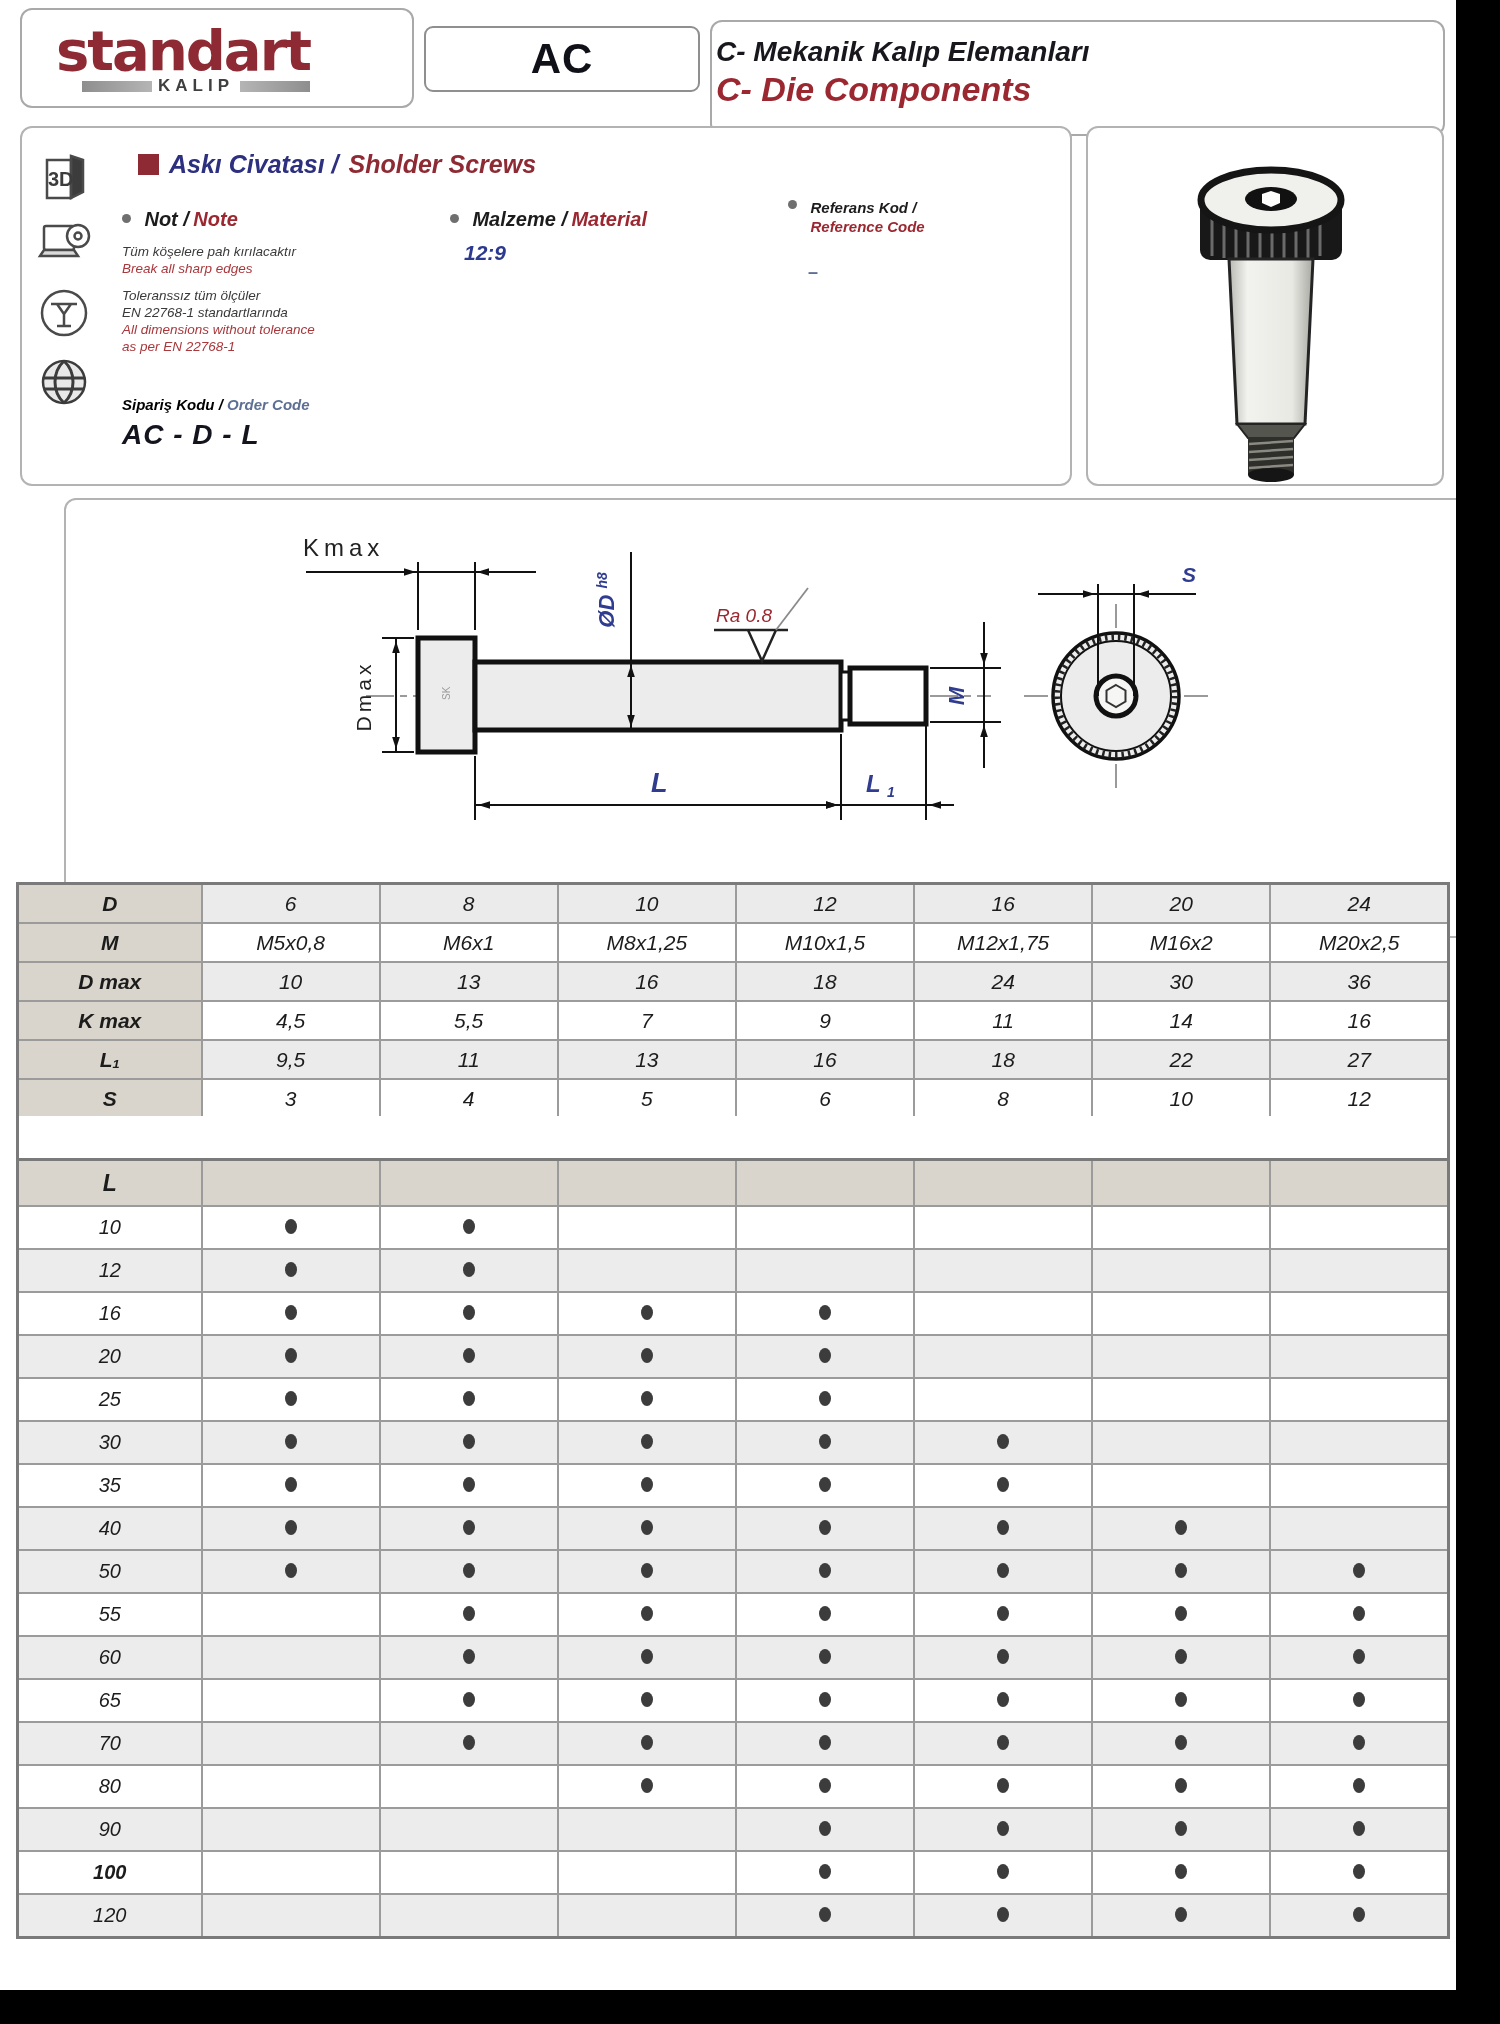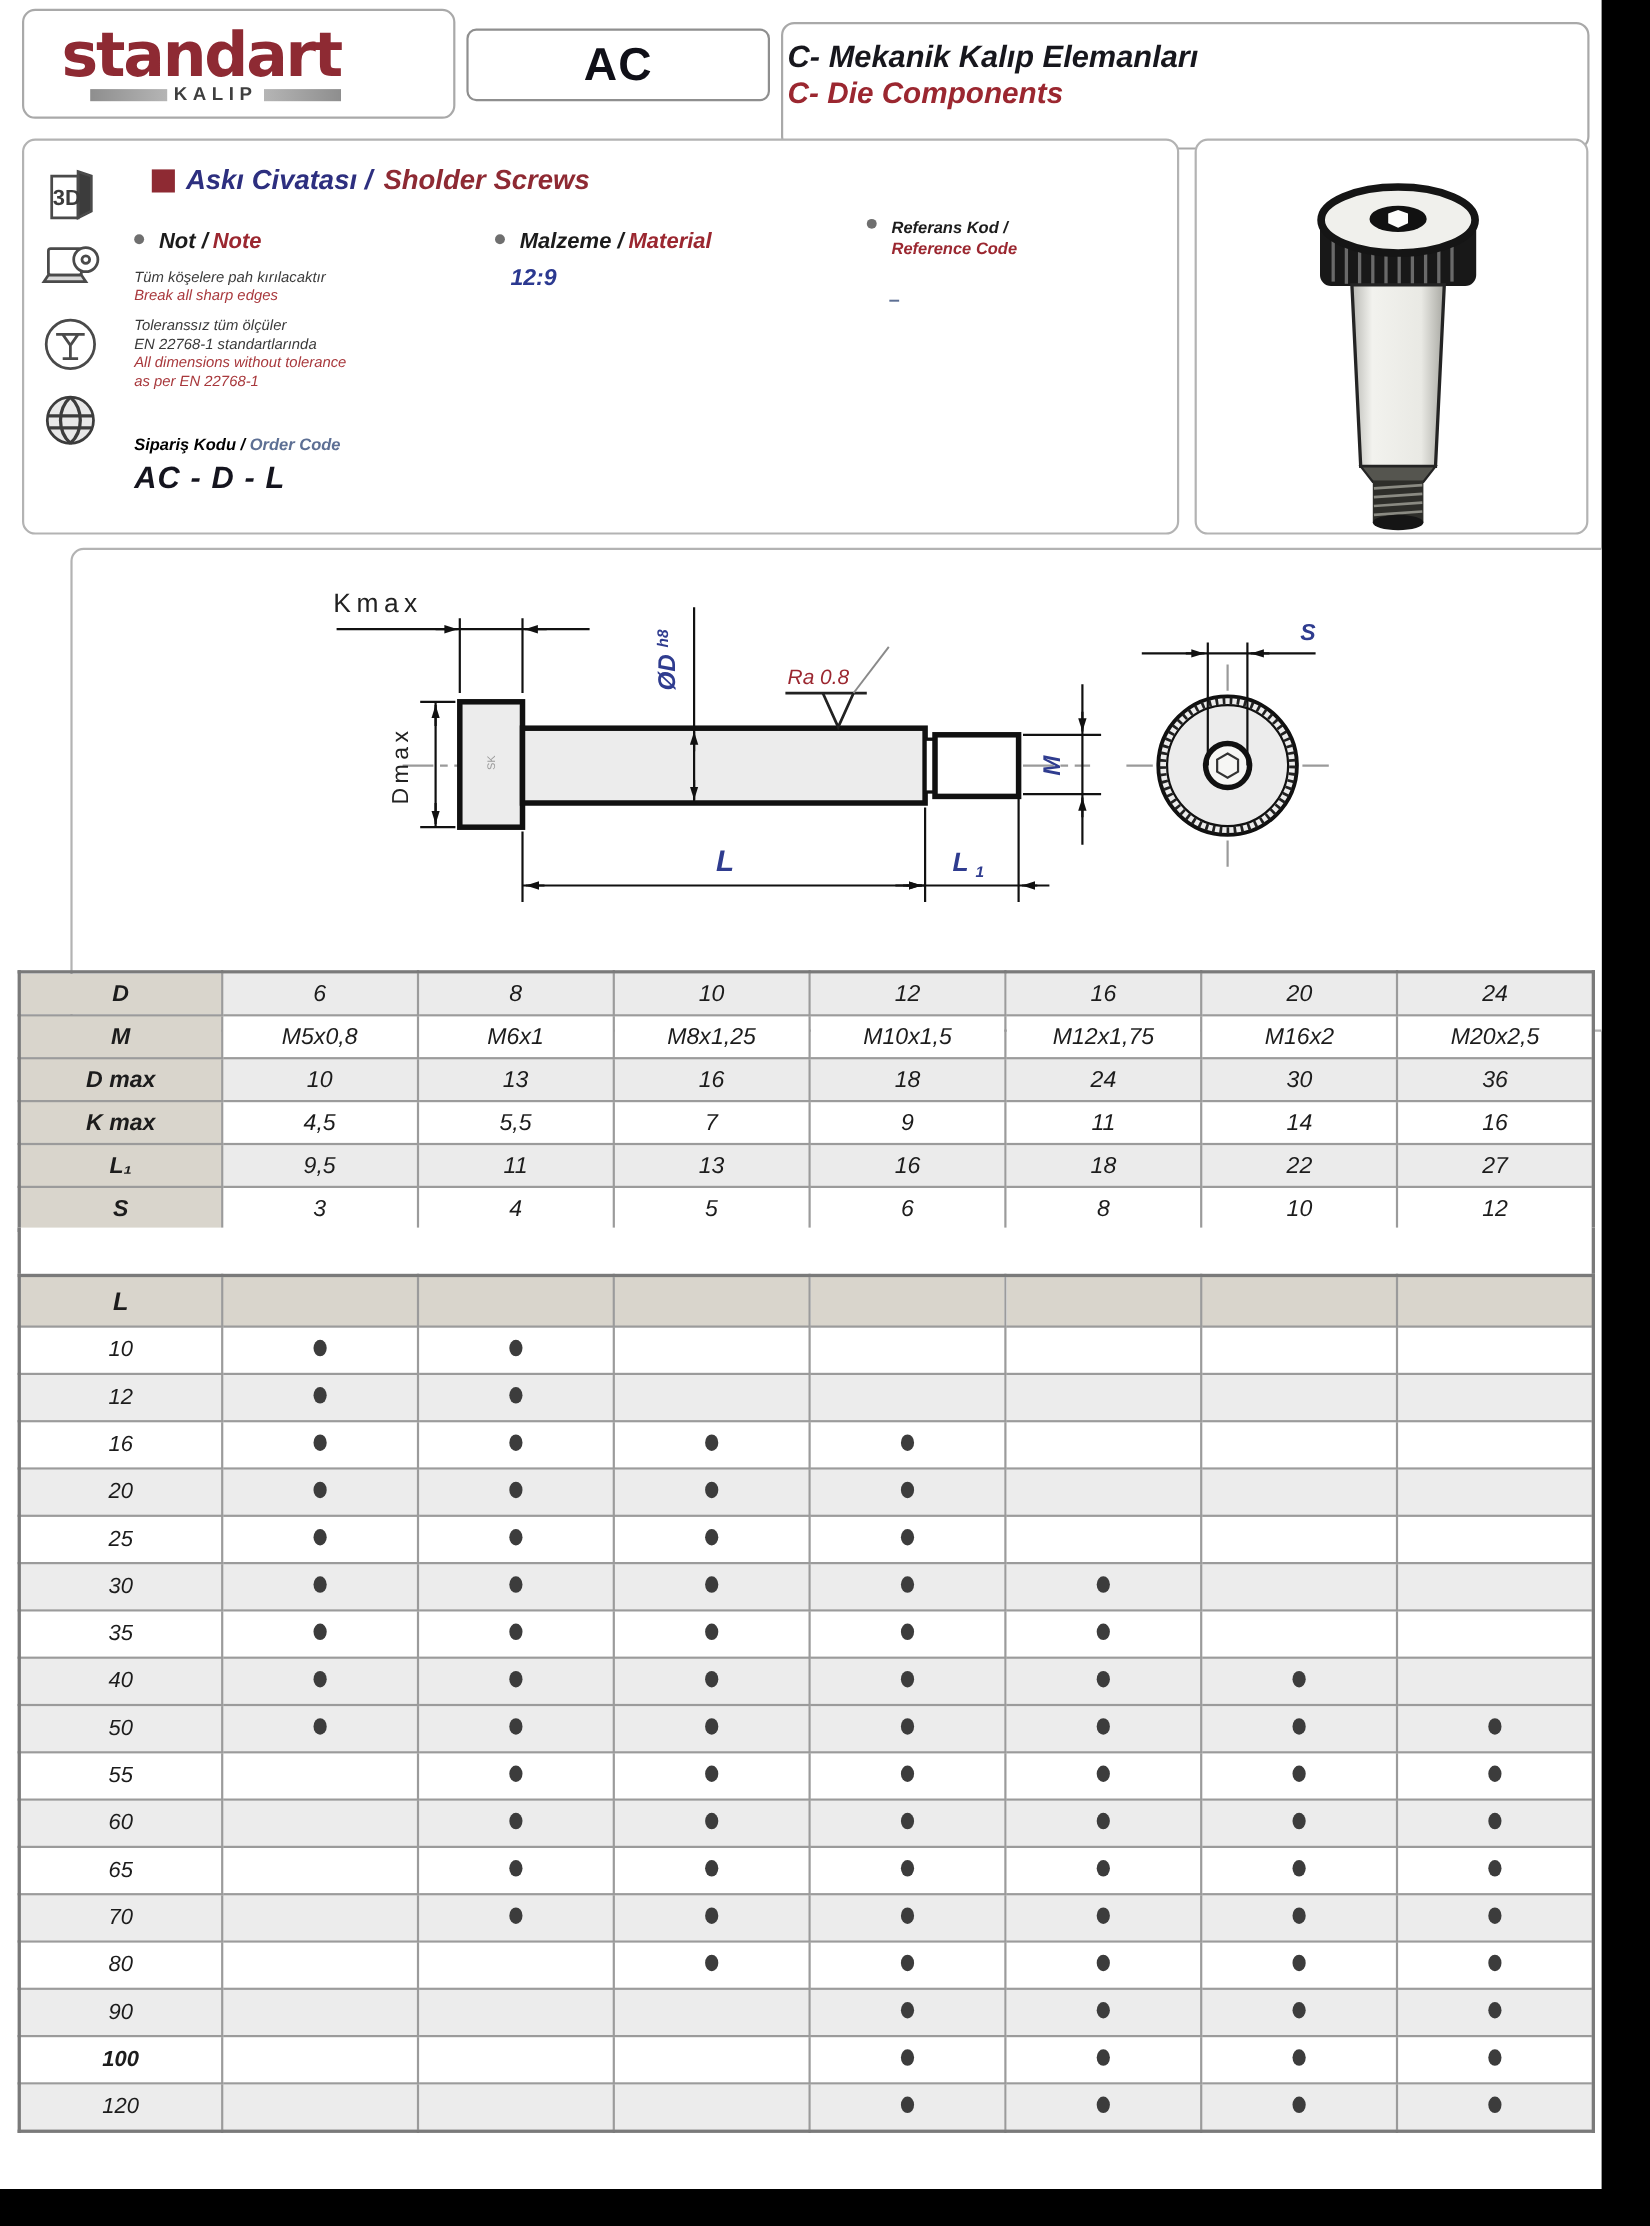--- a/index.html
+++ b/index.html
@@ -11,21 +11,21 @@
   .logo-box{left:20px;top:8px;width:394px;height:100px;border-color:#a9a9a9;}
   .logo-word{position:absolute;left:34px;top:8px;font-size:56px;font-weight:800;letter-spacing:-2px;color:#8e2a33;font-family:"DejaVu Sans",sans-serif;}
   .logo-sub{position:absolute;left:60px;top:66px;display:flex;align-items:center;gap:6px;}
   .logo-bar{width:70px;height:11px;background:linear-gradient(90deg,#8e8e8e,#b5b5b5);}
   .logo-bar.r{background:linear-gradient(90deg,#b5b5b5,#8e8e8e);}
   .logo-kalip{font-size:17px;font-weight:700;letter-spacing:5px;color:#3f3f3f;}
   .ac-box{left:424px;top:26px;width:276px;height:66px;border-color:#8f8f8f;border-radius:9px;display:flex;align-items:center;justify-content:center;}
   .ac-code{font-size:42px;font-weight:700;color:#101018;letter-spacing:1px;}
   .cat-box{left:710px;top:20px;width:735px;height:116px;border-color:#a9a9a9;padding:14px 0 0 4px;}
   .cat-tr{font-size:28px;font-weight:700;font-style:italic;color:#17171d;}
-  .cat-en{font-size:27px;font-weight:700;font-style:italic;color:#9b2730;margin-top:2px;}
+  .cat-en{font-size:34px;font-weight:700;font-style:italic;color:#9b2730;margin-top:2px;}
 
   
   .notes-box{left:20px;top:126px;width:1052px;height:360px;}
   .icon-col{position:absolute;left:10px;top:22px;width:64px;display:flex;flex-direction:column;gap:16px;align-items:center;}
   .title-row{position:absolute;left:76px;top:22px;display:flex;align-items:center;gap:10px;padding-left:40px;}
   .title-sq{width:21px;height:21px;background:#8e2a33;}
   .title-tr{font-size:25px;font-weight:700;font-style:italic;color:#2d2f7f;}
   .title-en{font-size:25px;font-weight:700;font-style:italic;color:#8e2a33;}
   .bullet{display:inline-block;width:9px;height:9px;border-radius:50%;background:#6f6f6f;margin-right:9px;vertical-align:3px;}
   .sec-label{font-size:20px;font-weight:700;font-style:italic;}

